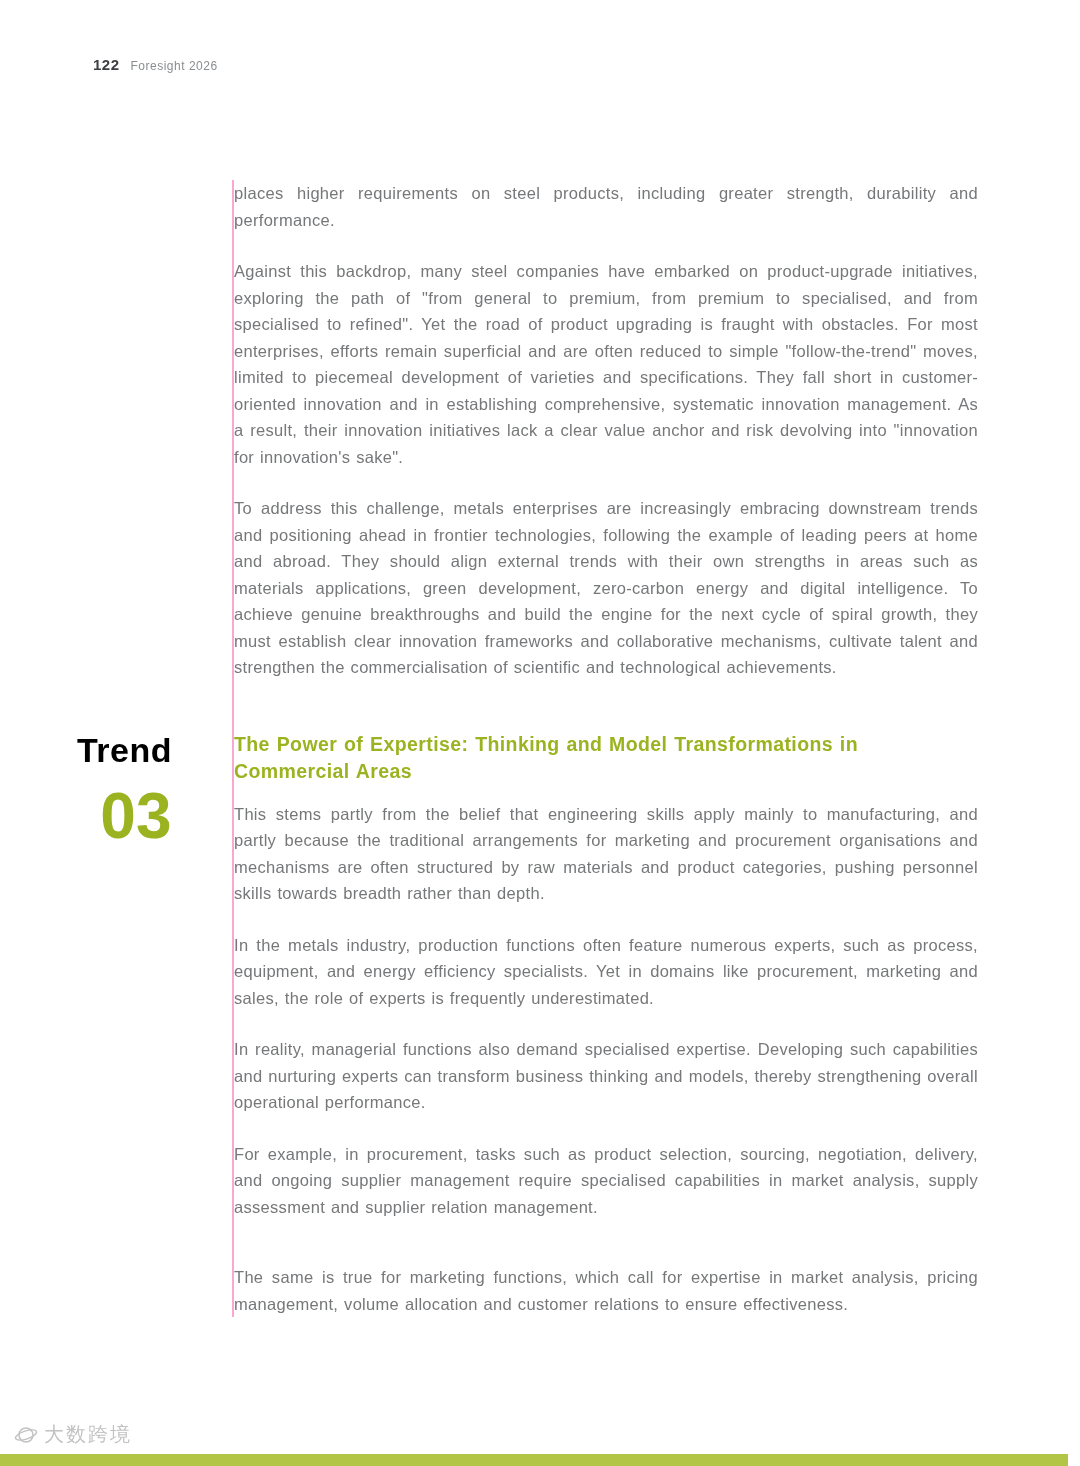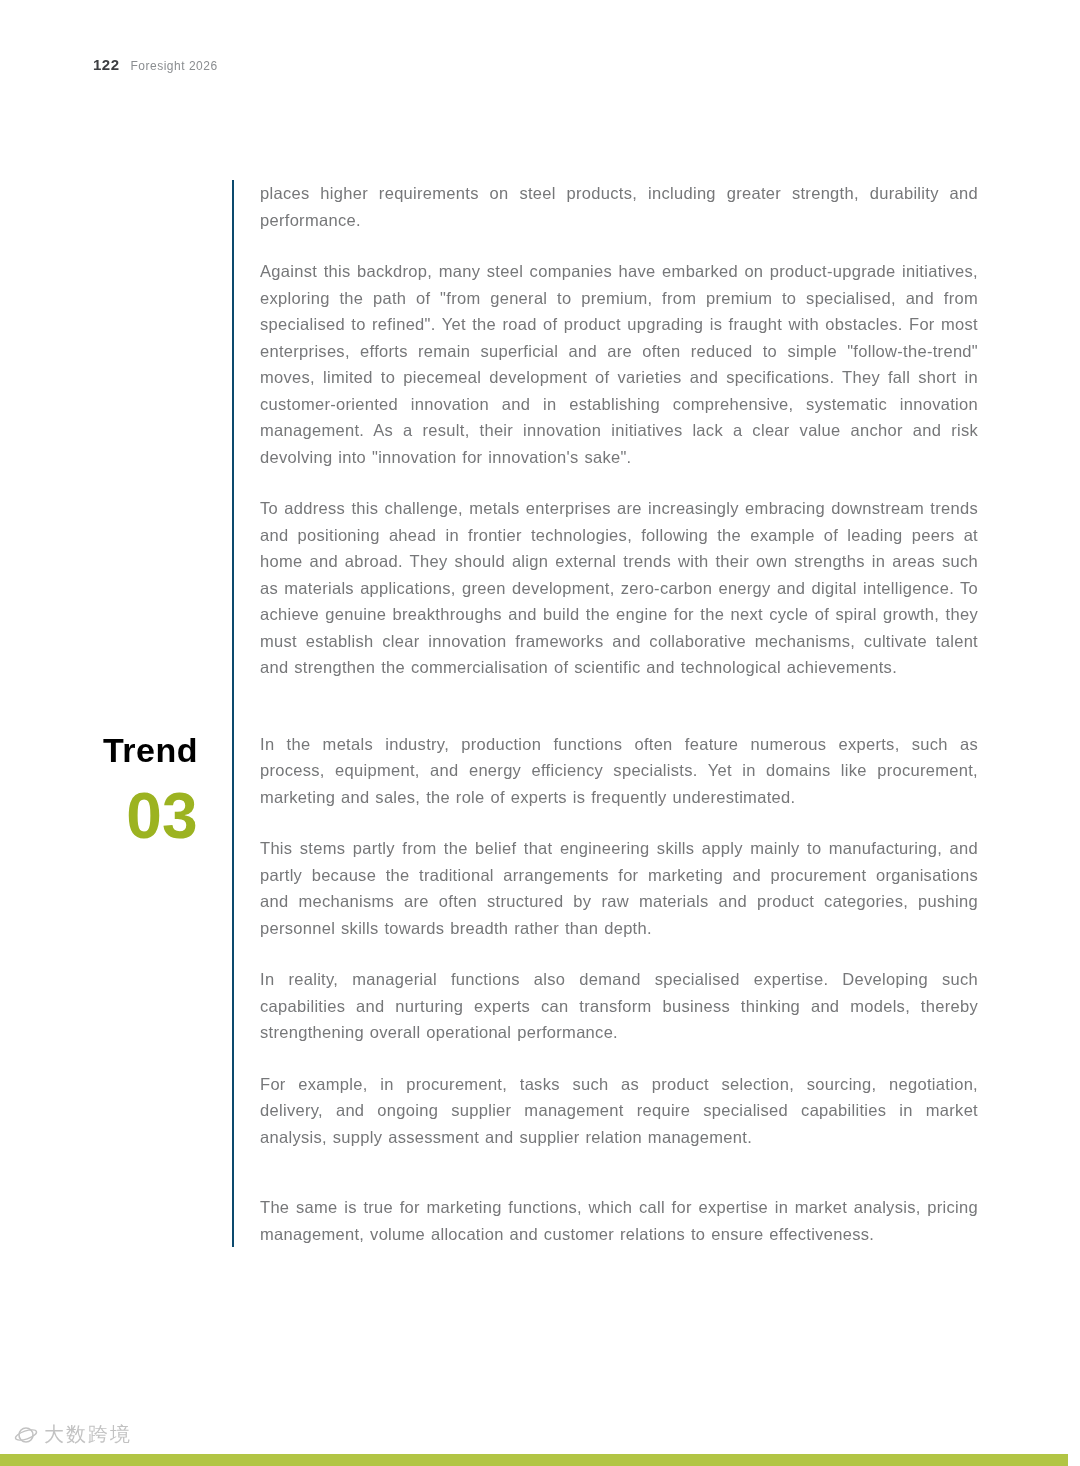--- a/index.html
+++ b/index.html
@@ -29,22 +29,21 @@
   .doc-title {
     font-size: 12px;
     color: #8a8d90;
     letter-spacing: 0.5px;
   }
   .body-col {
     position: absolute;
     top: 180px;
     left: 232px;
     width: 746px;
-    border-left: 2px solid #0c4a6e;
-    padding-left: 26px;
+    border-left: 2px solid #f9a8d4;
     color: #767779;
     font-size: 16.5px;
     line-height: 26.5px;
     letter-spacing: 0.3px;
     word-spacing: 1px;
     text-align: justify;
   }
   .body-col p { margin: 0 0 25px 0; }
   .body-col p:last-child { margin-bottom: 0; margin-top: 44px; }
   .trend-section {
@@ -121,22 +120,23 @@
 
     <p>places higher requirements on steel products, including greater strength, durability and performance.</p>
     <p>Against this backdrop, many steel companies have embarked on product-upgrade initiatives, exploring the path of "from general to premium, from premium to specialised, and from specialised to refined". Yet the road of product upgrading is fraught with obstacles. For most enterprises, efforts remain superficial and are often reduced to simple "follow-the-trend" moves, limited to piecemeal development of varieties and specifications. They fall short in customer-oriented innovation and in establishing comprehensive, systematic innovation management. As a result, their innovation initiatives lack a clear value anchor and risk devolving into "innovation for innovation's sake".</p>
     <p>To address this challenge, metals enterprises are increasingly embracing downstream trends and positioning ahead in frontier technologies, following the example of leading peers at home and abroad. They should align external trends with their own strengths in areas such as materials applications, green development, zero-carbon energy and digital intelligence. To achieve genuine breakthroughs and build the engine for the next cycle of spiral growth, they must establish clear innovation frameworks and collaborative mechanisms, cultivate talent and strengthen the commercialisation of scientific and technological achievements.</p>
 
     <div class="trend-section">
       <div class="trend-marker">
         <div class="trend-label">Trend</div>
         <div class="trend-number">03</div>
       </div>
+      <h2 class="trend-heading">The Power of Expertise: Thinking and Model Transformations in Commercial Areas</h2>
+      <p>This stems partly from the belief that engineering skills apply mainly to manufacturing, and partly because the traditional arrangements for marketing and procurement organisations and mechanisms are often structured by raw materials and product categories, pushing personnel skills towards breadth rather than depth.</p>
       <p>In the metals industry, production functions often feature numerous experts, such as process, equipment, and energy efficiency specialists. Yet in domains like procurement, marketing and sales, the role of experts is frequently underestimated.</p>
-      <p>This stems partly from the belief that engineering skills apply mainly to manufacturing, and partly because the traditional arrangements for marketing and procurement organisations and mechanisms are often structured by raw materials and product categories, pushing personnel skills towards breadth rather than depth.</p>
       <p>In reality, managerial functions also demand specialised expertise. Developing such capabilities and nurturing experts can transform business thinking and models, thereby strengthening overall operational performance.</p>
       <p>For example, in procurement, tasks such as product selection, sourcing, negotiation, delivery, and ongoing supplier management require specialised capabilities in market analysis, supply assessment and supplier relation management.</p>
       <p>The same is true for marketing functions, which call for expertise in market analysis, pricing management, volume allocation and customer relations to ensure effectiveness.</p>
     </div>
 
   </div>
 
   <div class="watermark">
     <span class="watermark-icon">
       <svg width="24" height="24" viewBox="0 0 24 24" fill="none">

